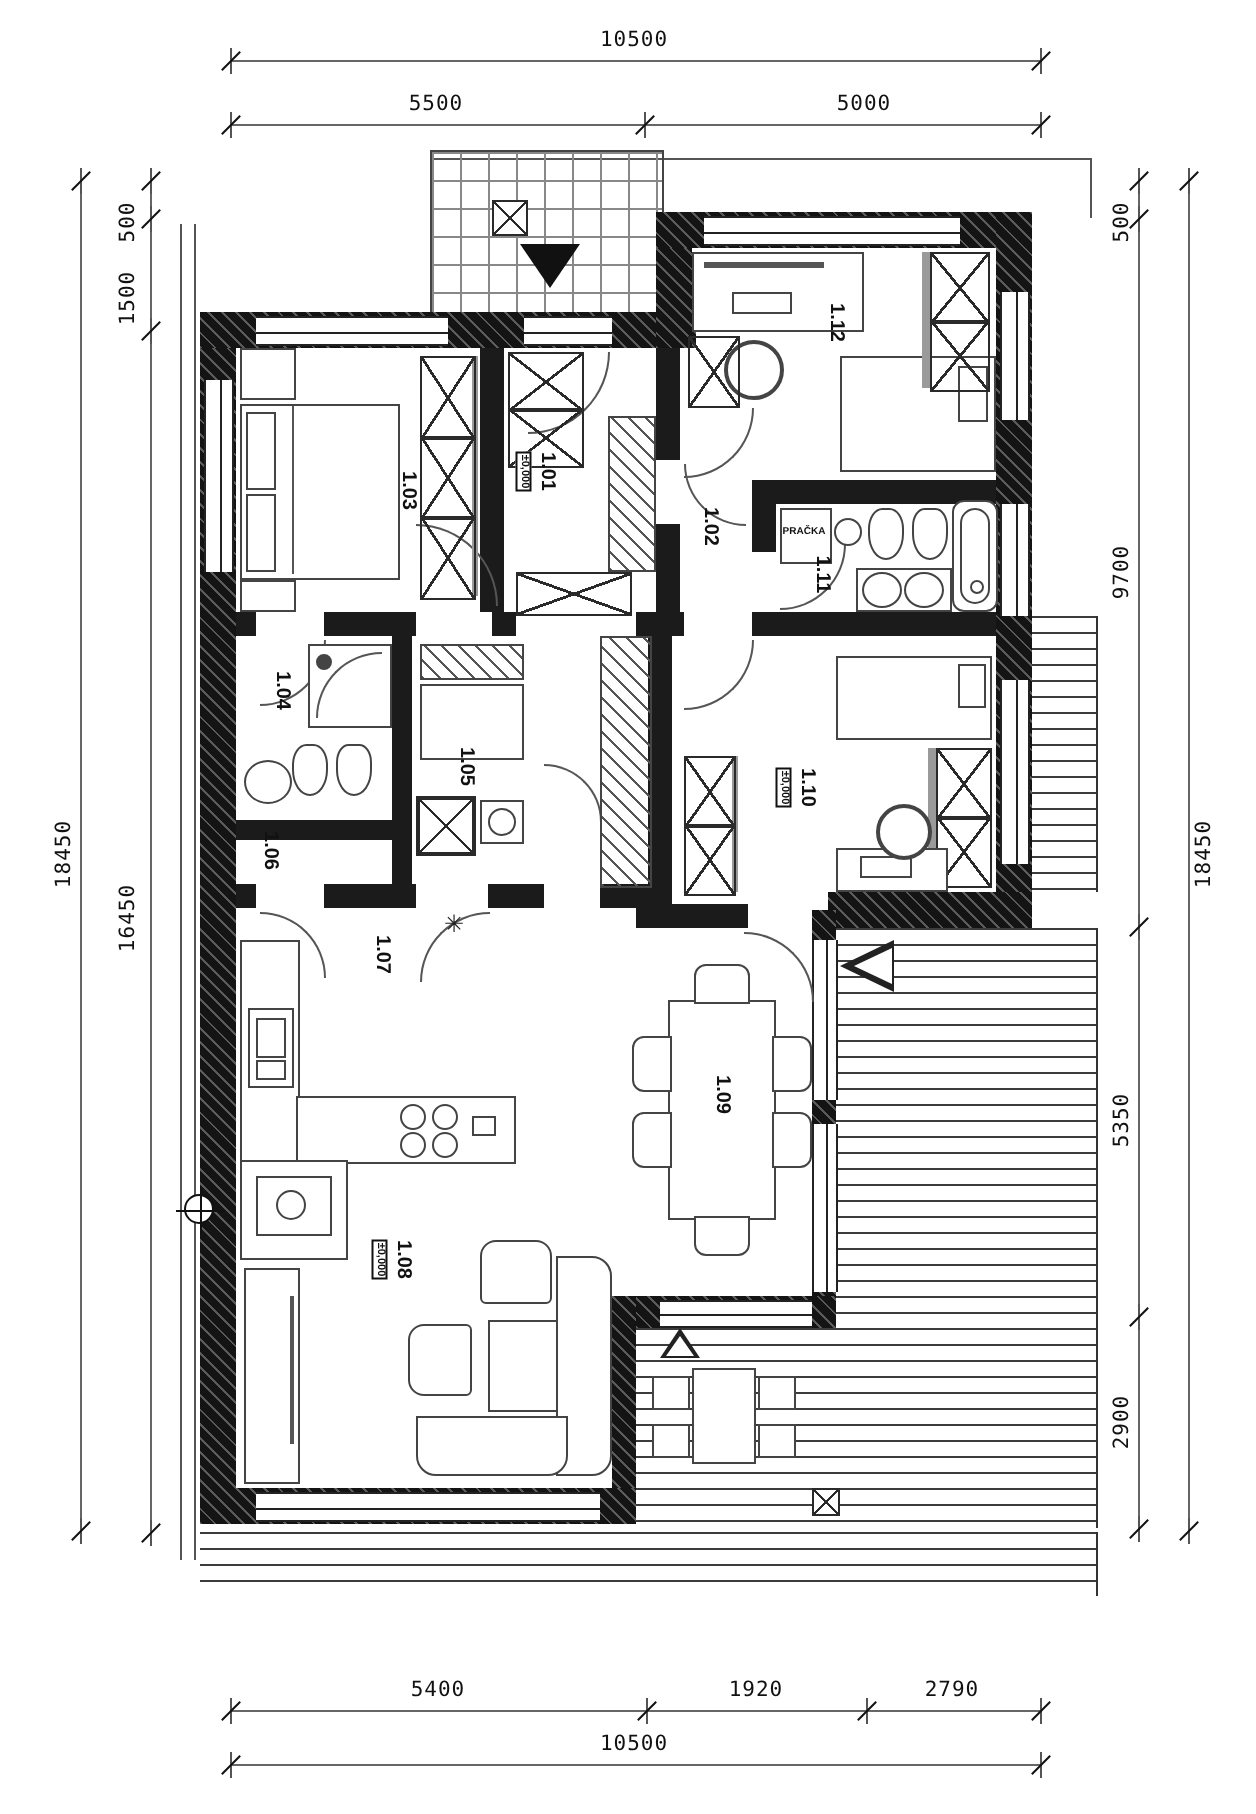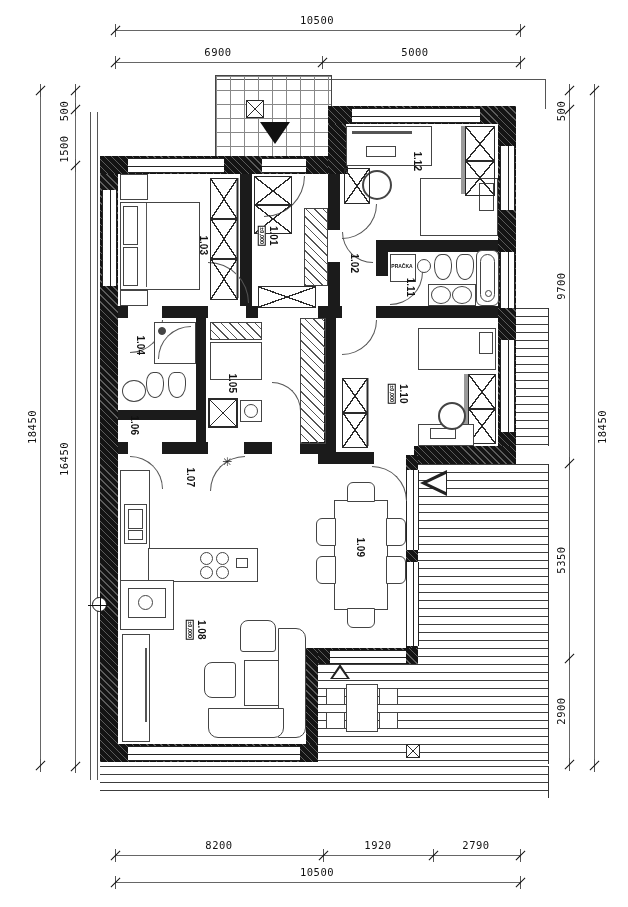--- a/index.html
+++ b/index.html
@@ -66,29 +66,29 @@
 <div id="plan">
 
   <div class="dlh" style="left:115px;top:30px;width:405px"></div>
   <div class="tick" style="left:115px;top:30px"></div>
   <div class="tick" style="left:520px;top:30px"></div>
   <div class="dtext" style="left:277px;top:14px">10500</div>
   <div class="dlh" style="left:115px;top:62px;width:405px"></div>
   <div class="tick" style="left:115px;top:62px"></div>
   <div class="tick" style="left:322px;top:62px"></div>
   <div class="tick" style="left:520px;top:62px"></div>
-  <div class="dtext" style="left:178px;top:46px">6900</div>
-  <div class="dtext" style="left:375px;top:46px">5000</div>
+  <div class="dtext" style="left:178px;top:46px">5500</div>
+  <div class="dtext" style="left:392px;top:46px">5000</div>
 
   <div class="dlh" style="left:115px;top:855px;width:405px"></div>
   <div class="tick" style="left:115px;top:855px"></div>
   <div class="tick" style="left:323px;top:855px"></div>
   <div class="tick" style="left:433px;top:855px"></div>
   <div class="tick" style="left:520px;top:855px"></div>
-  <div class="dtext" style="left:179px;top:839px">8200</div>
+  <div class="dtext" style="left:179px;top:839px">5400</div>
   <div class="dtext" style="left:338px;top:839px">1920</div>
   <div class="dtext" style="left:436px;top:839px">2790</div>
   <div class="dlh" style="left:115px;top:882px;width:405px"></div>
   <div class="tick" style="left:115px;top:882px"></div>
   <div class="tick" style="left:520px;top:882px"></div>
   <div class="dtext" style="left:277px;top:866px">10500</div>
 
   <div class="dlv" style="left:40px;top:90px;height:676px"></div>
   <div class="tick" style="left:40px;top:90px"></div>
   <div class="tick" style="left:40px;top:765px"></div>

